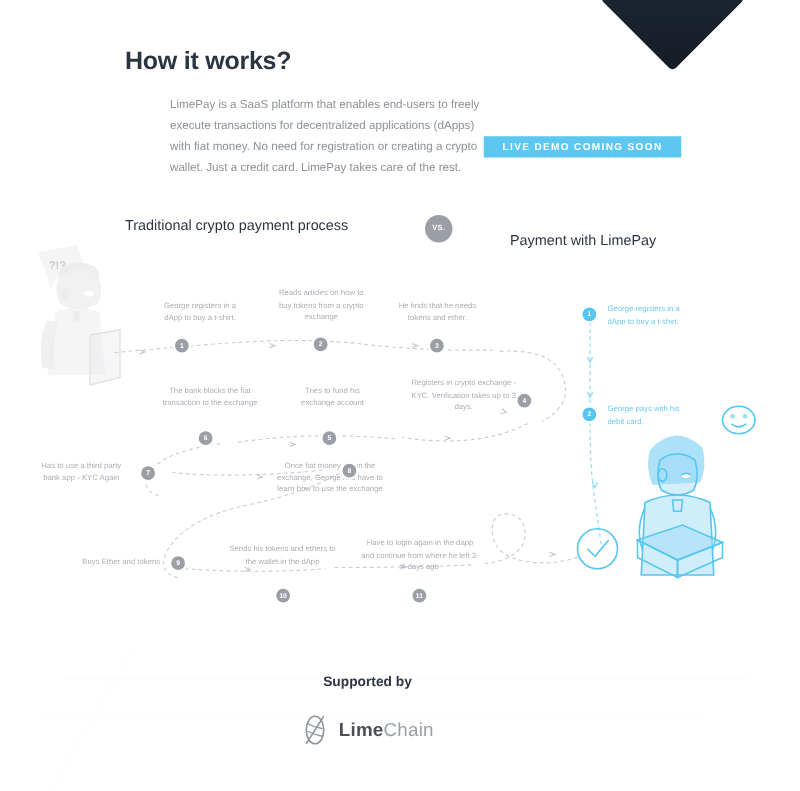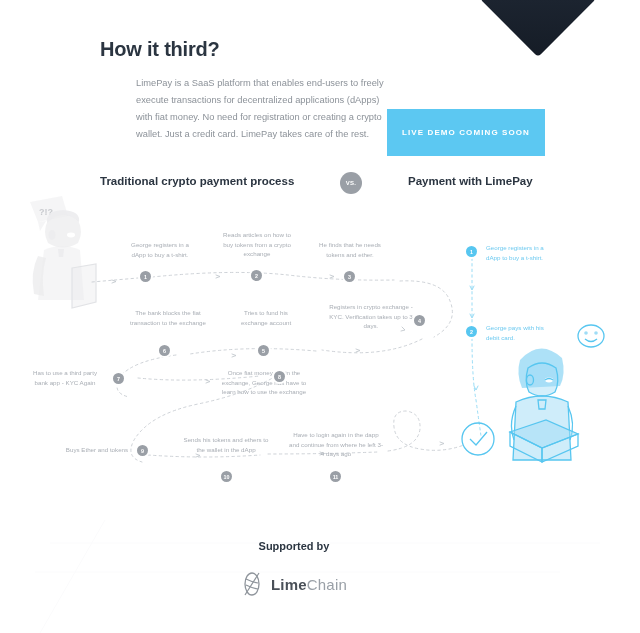--- a/index.html
+++ b/index.html
@@ -14,29 +14,29 @@
         background:linear-gradient(135deg,#232c3a 0%,#151c26 100%);
         transform:rotate(45deg);border-radius:4px;}
 
   
   .intro{position:absolute;left:100px;top:38px;width:445px;}
   .headline{font-size:20px;font-weight:bold;color:#2b3541;margin:0 0 14px 0;
             letter-spacing:-.2px;}
   .intro-row{display:flex;align-items:flex-start;justify-content:space-between;margin-left:36px;}
   .lead{font-size:9.3px;line-height:17px;color:#8c9299;width:272px;margin:0;}
   .cta{background:#5cc8f2;color:#ffffff;border:none;font-size:8px;
-       font-weight:bold;letter-spacing:1.1px;padding:19px 15px;
+       font-weight:bold;letter-spacing:1.1px;padding:4px 15px;
        margin-top:34px;cursor:pointer;white-space:nowrap;
        font-family:"Liberation Sans",sans-serif;}
 
   
   .cmp{position:absolute;left:100px;top:172px;width:445px;height:22px;}
-  .cmp-title{position:absolute;font-size:11.5px;font-weight:bold;color:#2b3541;top:3px;}
+  .cmp-title{position:absolute;font-size:11.5px;font-weight:normal;color:#2b3541;top:3px;}
   .cmp-left{left:0;}
-  .cmp-right{left:308px;}
+  .cmp-right{left:308px;margin-top:12px;}
   .vs-badge{position:absolute;left:240px;top:0;width:22px;height:22px;
             border-radius:50%;background:#9a9fa6;color:#fff;font-size:6px;
             font-weight:bold;display:flex;align-items:center;
             justify-content:center;letter-spacing:.3px;}
 
   
   .diagram{position:absolute;left:0;top:190px;width:640px;height:310px;}
   .diagram svg{position:absolute;left:0;top:0;}
 
   
@@ -64,21 +64,21 @@
   .bg-lines{position:absolute;left:0;top:480px;width:640px;height:153px;}
 </style>
 </head>
 <body>
 
 <div class="page">
 
   <div class="cube-shade"></div>
 
   <div class="intro">
-    <h1 class="headline">How it third?</h1>
+    <h1 class="headline">How it works?</h1>
     <div class="intro-row">
       <p class="lead">LimePay is a SaaS platform that enables end-users to freely execute transactions for decentralized applications (dApps) with fiat money. No need for registration or creating a crypto wallet. Just a credit card. LimePay takes care of the rest.</p>
       <button class="cta">LIVE DEMO COMING SOON</button>
     </div>
   </div>
 
   <div class="cmp">
     <div class="cmp-title cmp-left">Traditional crypto payment process</div>
     <div class="vs-badge">VS.</div>
     <div class="cmp-title cmp-right">Payment with LimePay</div>

